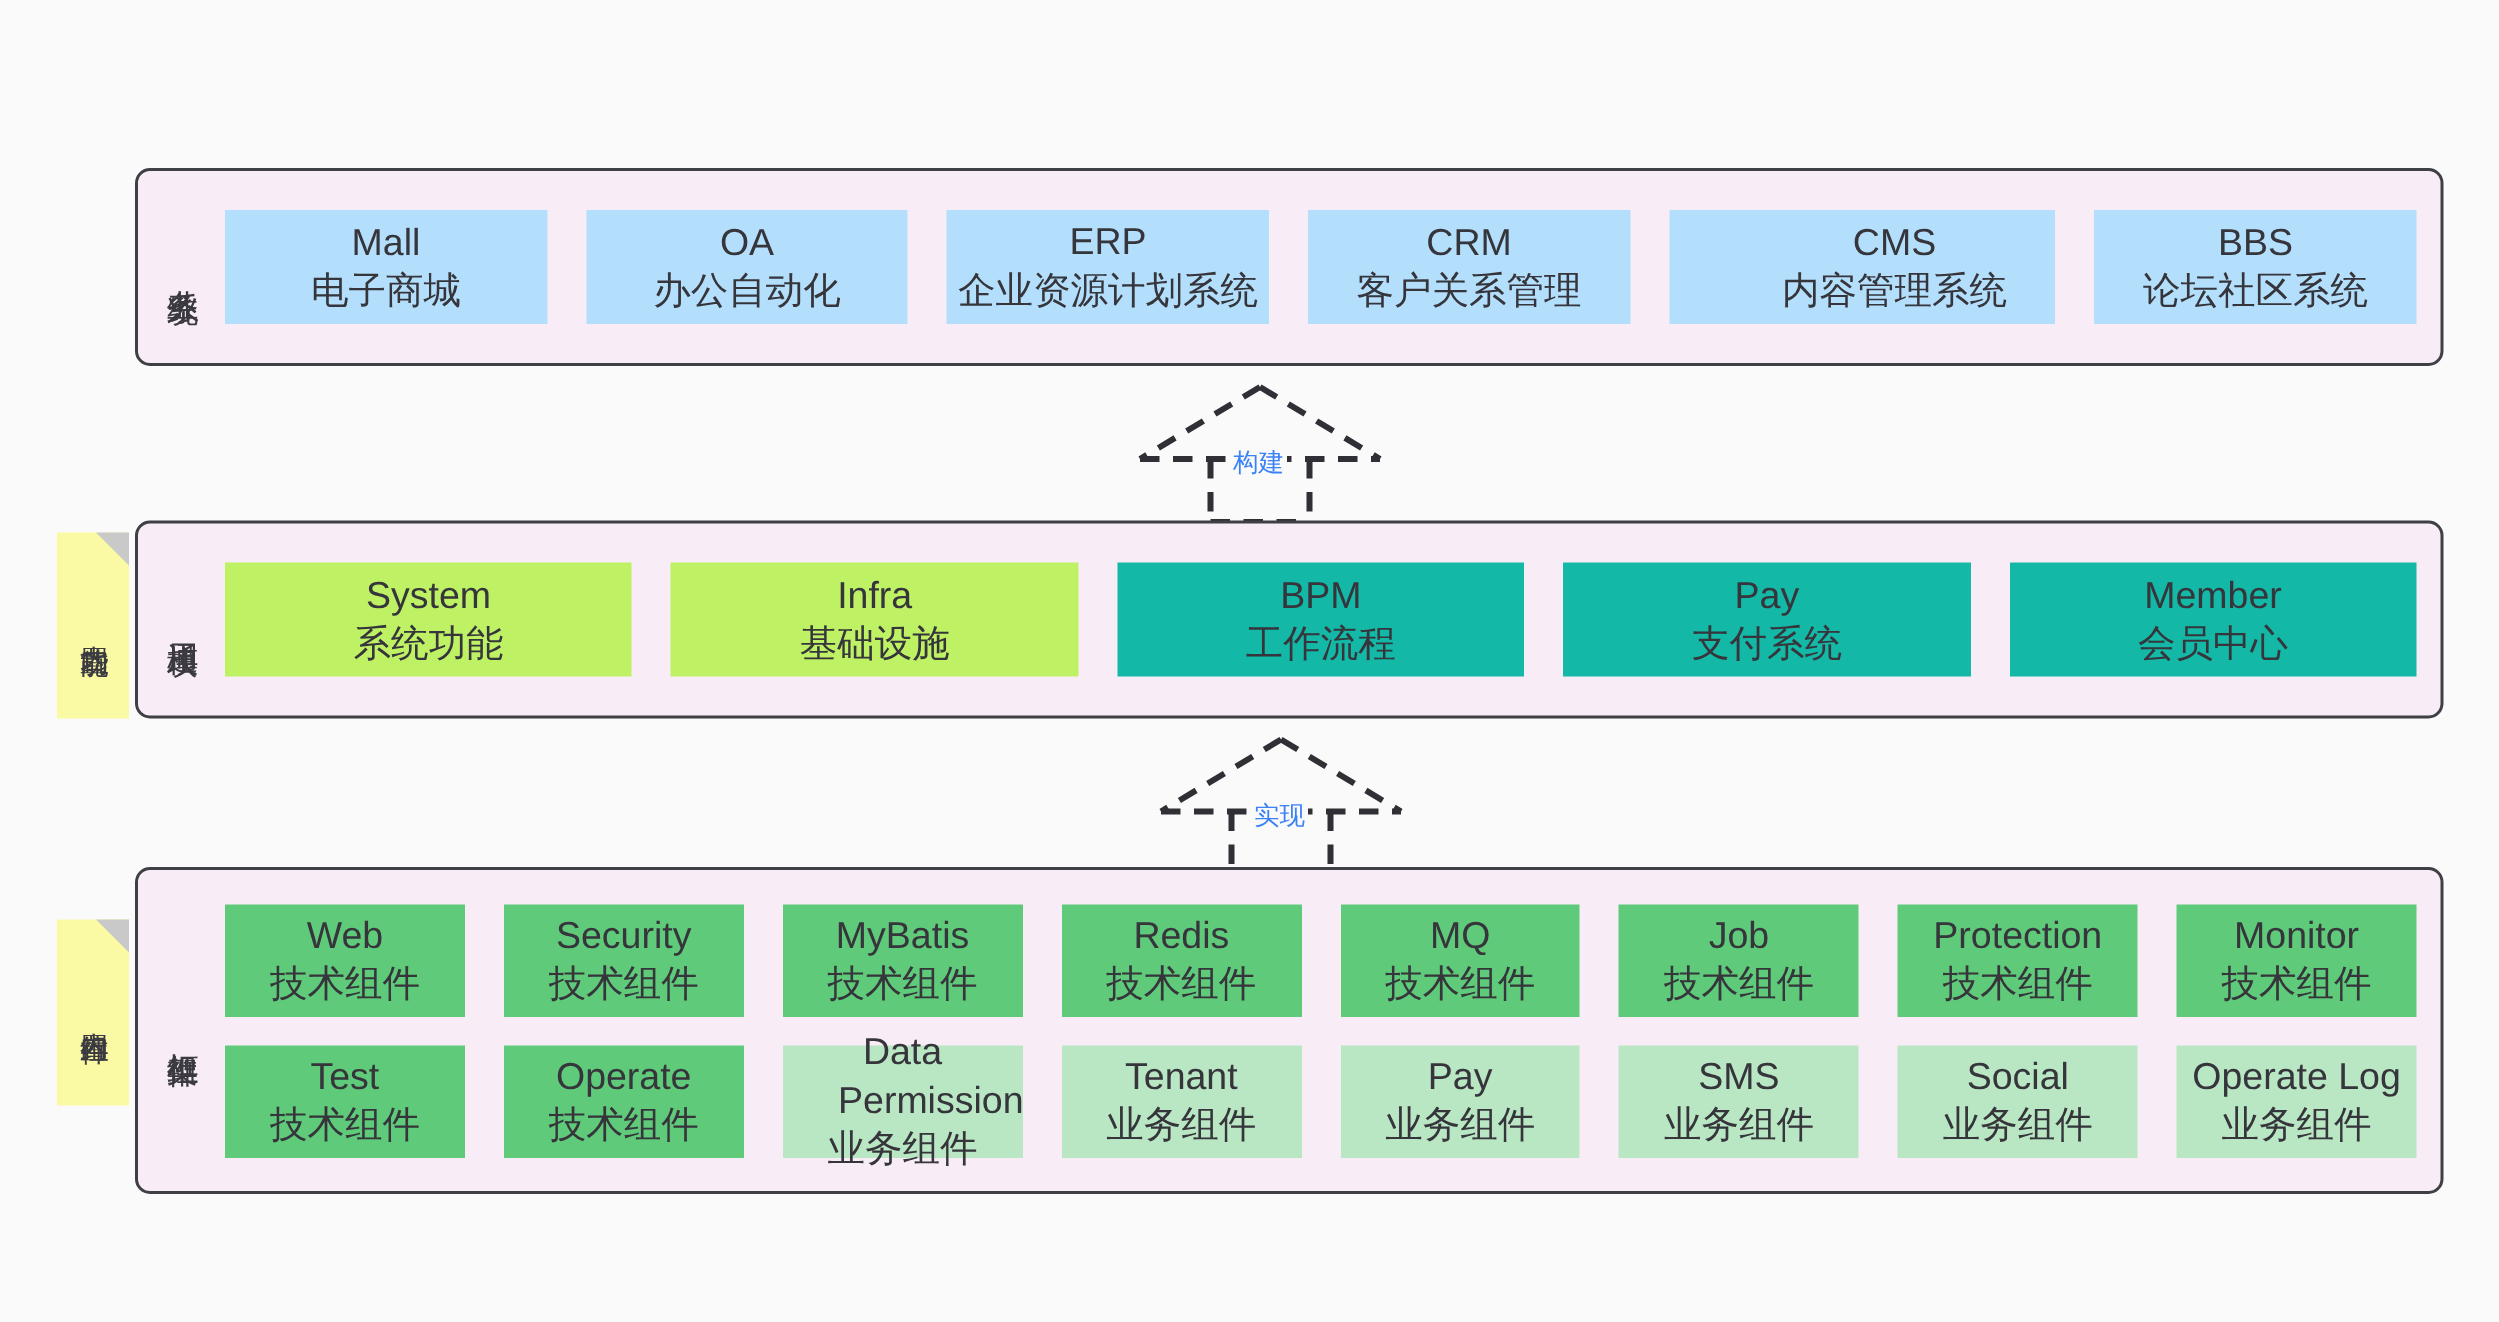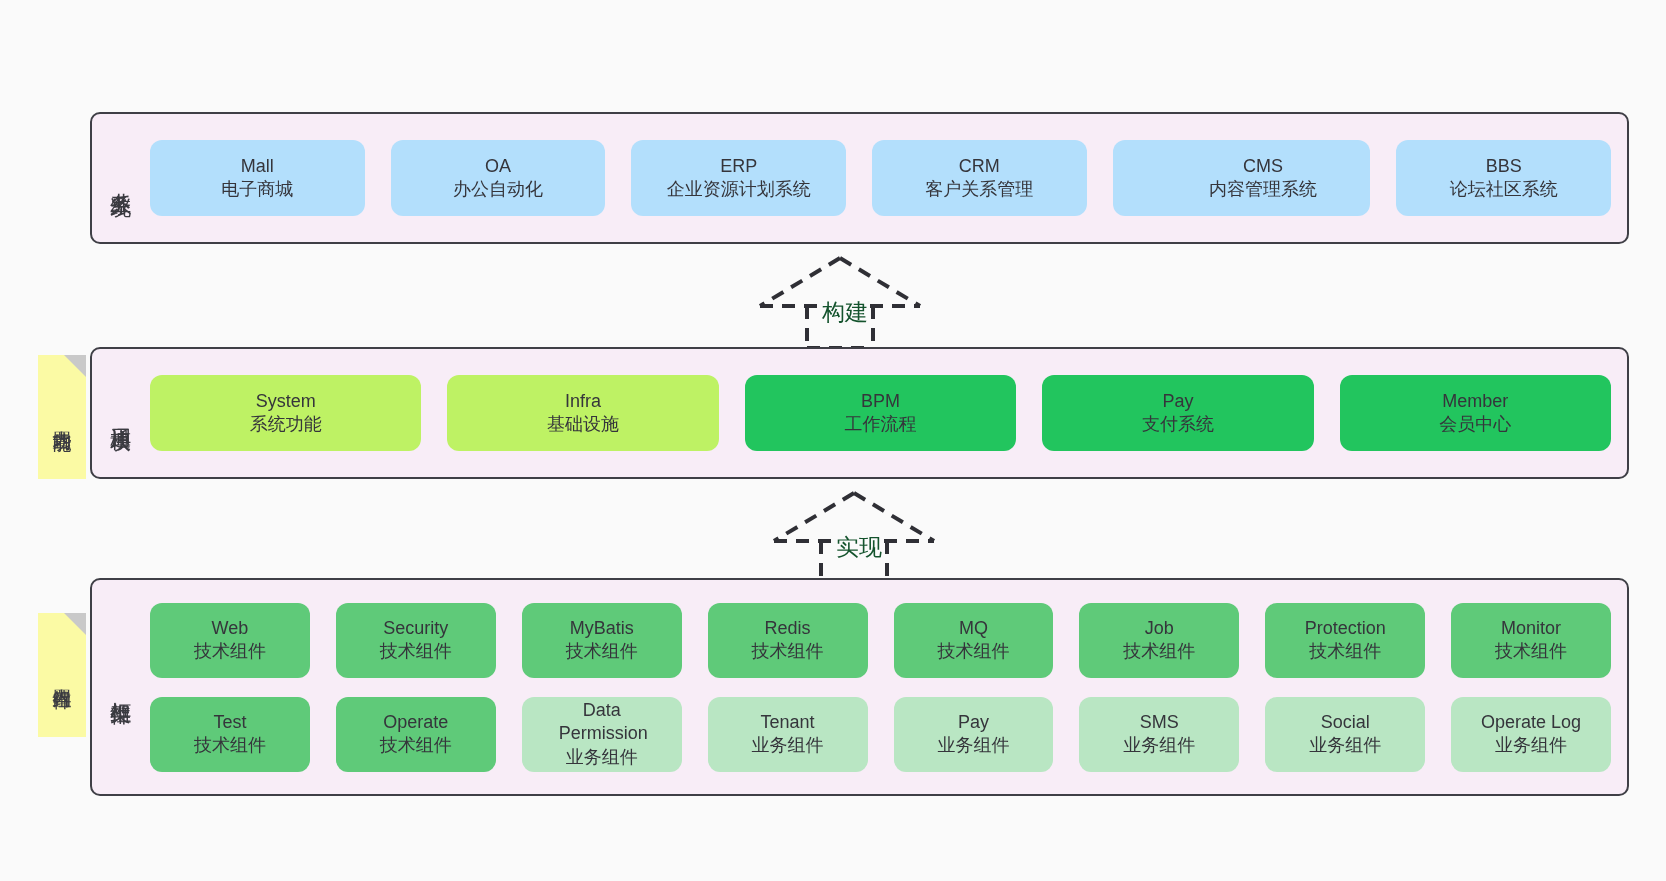--- a/index.html
+++ b/index.html
@@ -59,40 +59,40 @@
   }
 
   .card-row {
     display: flex;
     gap: 26px;
     align-items: stretch;
   }
 
   .card {
     flex: 1 1 0;
-    border-radius: 12px;
+    border-radius: 0;
     display: flex;
     flex-direction: column;
     align-items: center;
     justify-content: center;
     text-align: center;
-    font-size: 18px;
+    font-size: 25px;
     line-height: 1.3;
     color: #35353b;
     padding: 6px 4px;
     box-sizing: border-box;
     user-select: none;
   }
   .card .l1 { white-space: normal; }
   .card .l2 { white-space: nowrap; }
 
   
   .c-blue       { background: #b3dffc; }
   .c-red        { background: #bef264; }
-  .c-pink       { background: #22c55e; }
+  .c-pink       { background: #14b8a6; }
   .c-green      { background: #5fca79; }
   .c-lightgreen { background: #b9e6c3; }
 
   
   .sticky {
     position: absolute;
     box-sizing: border-box;
     background: #fbfaa4;
     display: flex;
     align-items: center;
@@ -115,22 +115,22 @@
     border-left: 22px solid transparent;
   }
 
   
   .arrow {
     position: absolute;
   }
   .arrow svg { display: block; overflow: visible; }
   .arrow-label {
     position: absolute;
-    font-size: 23px;
-    color: #14532d;
+    font-size: 17px;
+    color: #3b82f6;
     background: transparent;
     white-space: nowrap;
     user-select: none;
     font-family: Liberation Serif, serif;
   }
 </style>
 </head>
 <body>
 
 <div class="canvas">
@@ -140,21 +140,21 @@
     <div class="cards">
       <div class="card-row">
         <div class="card c-blue" style="height:76px;">
           <span class="l1">Mall</span>
           <span class="l2">电子商城</span>
         </div>
         <div class="card c-blue" style="height:76px;">
           <span class="l1">OA</span>
           <span class="l2">办公自动化</span>
         </div>
-        <div class="card c-blue" style="height:76px;">
+        <div class="card c-blue" style="height:76px;justify-content:flex-end;">
           <span class="l1">ERP</span>
           <span class="l2">企业资源计划系统</span>
         </div>
         <div class="card c-blue" style="height:76px;">
           <span class="l1">CRM</span>
           <span class="l2">客户关系管理</span>
         </div>
         <div class="card c-blue" style="height:76px;padding-left:47px;">
           <span class="l1">CMS</span>
           <span class="l2">内容管理系统</span>

